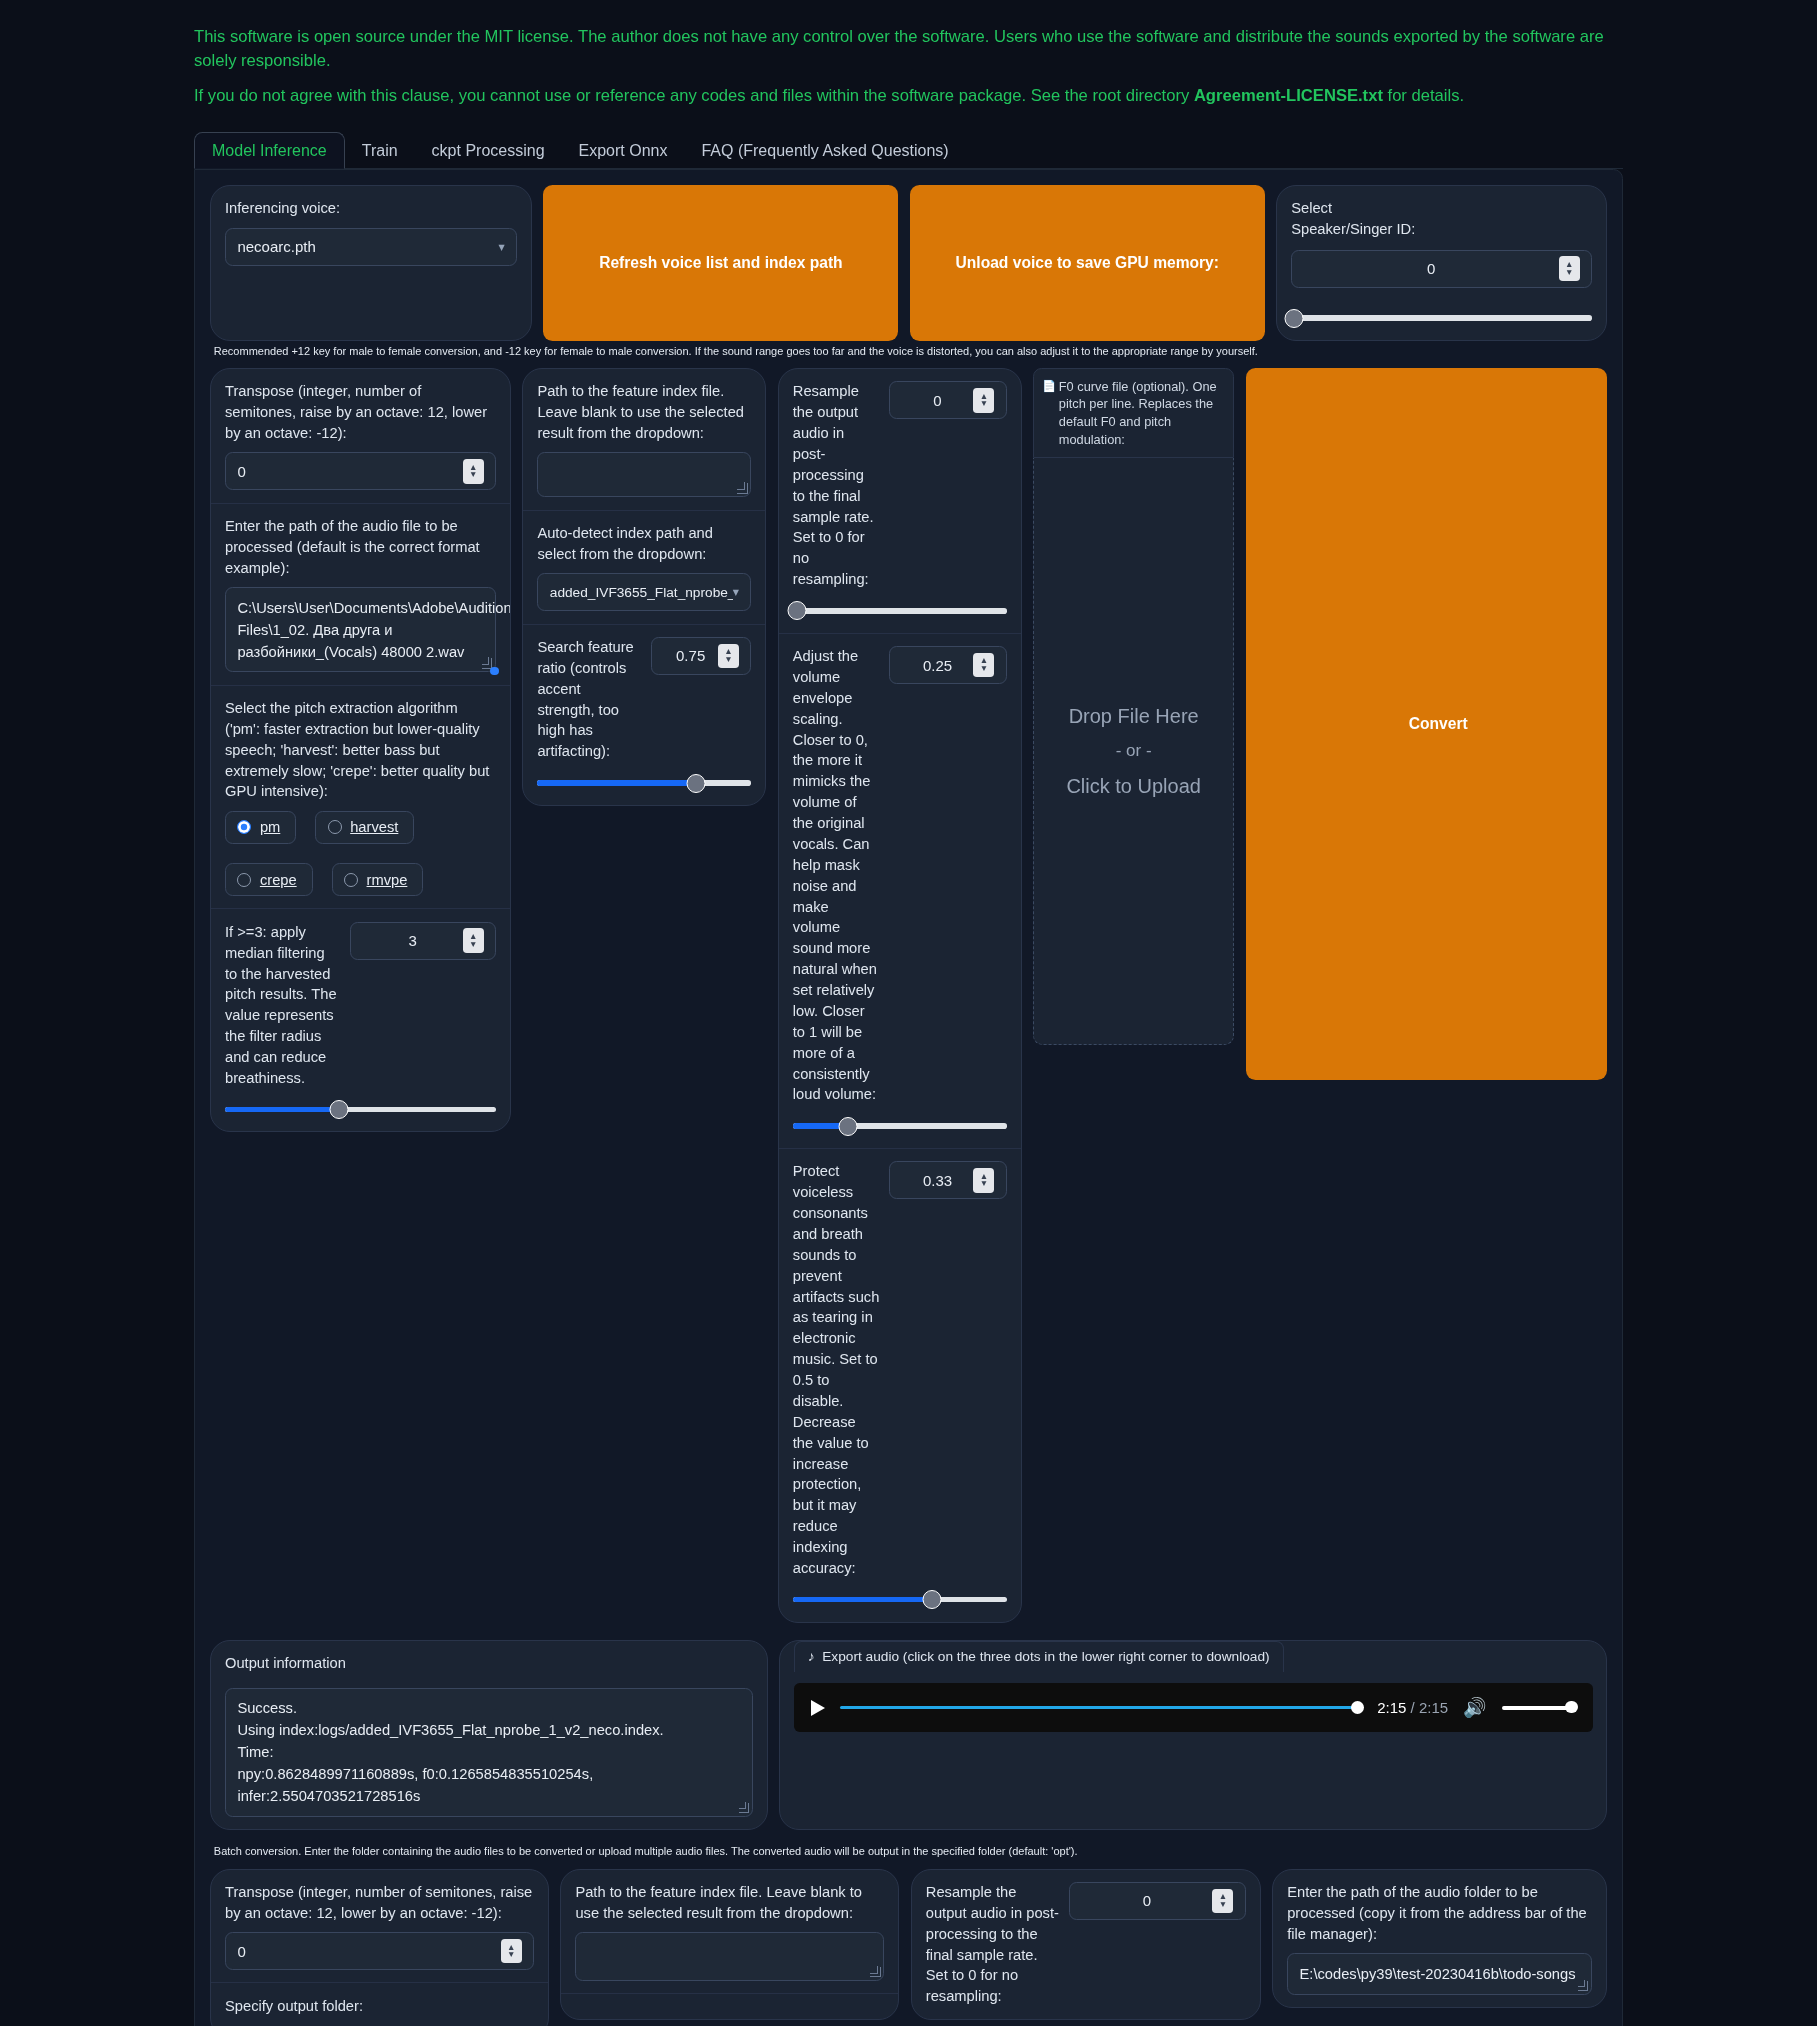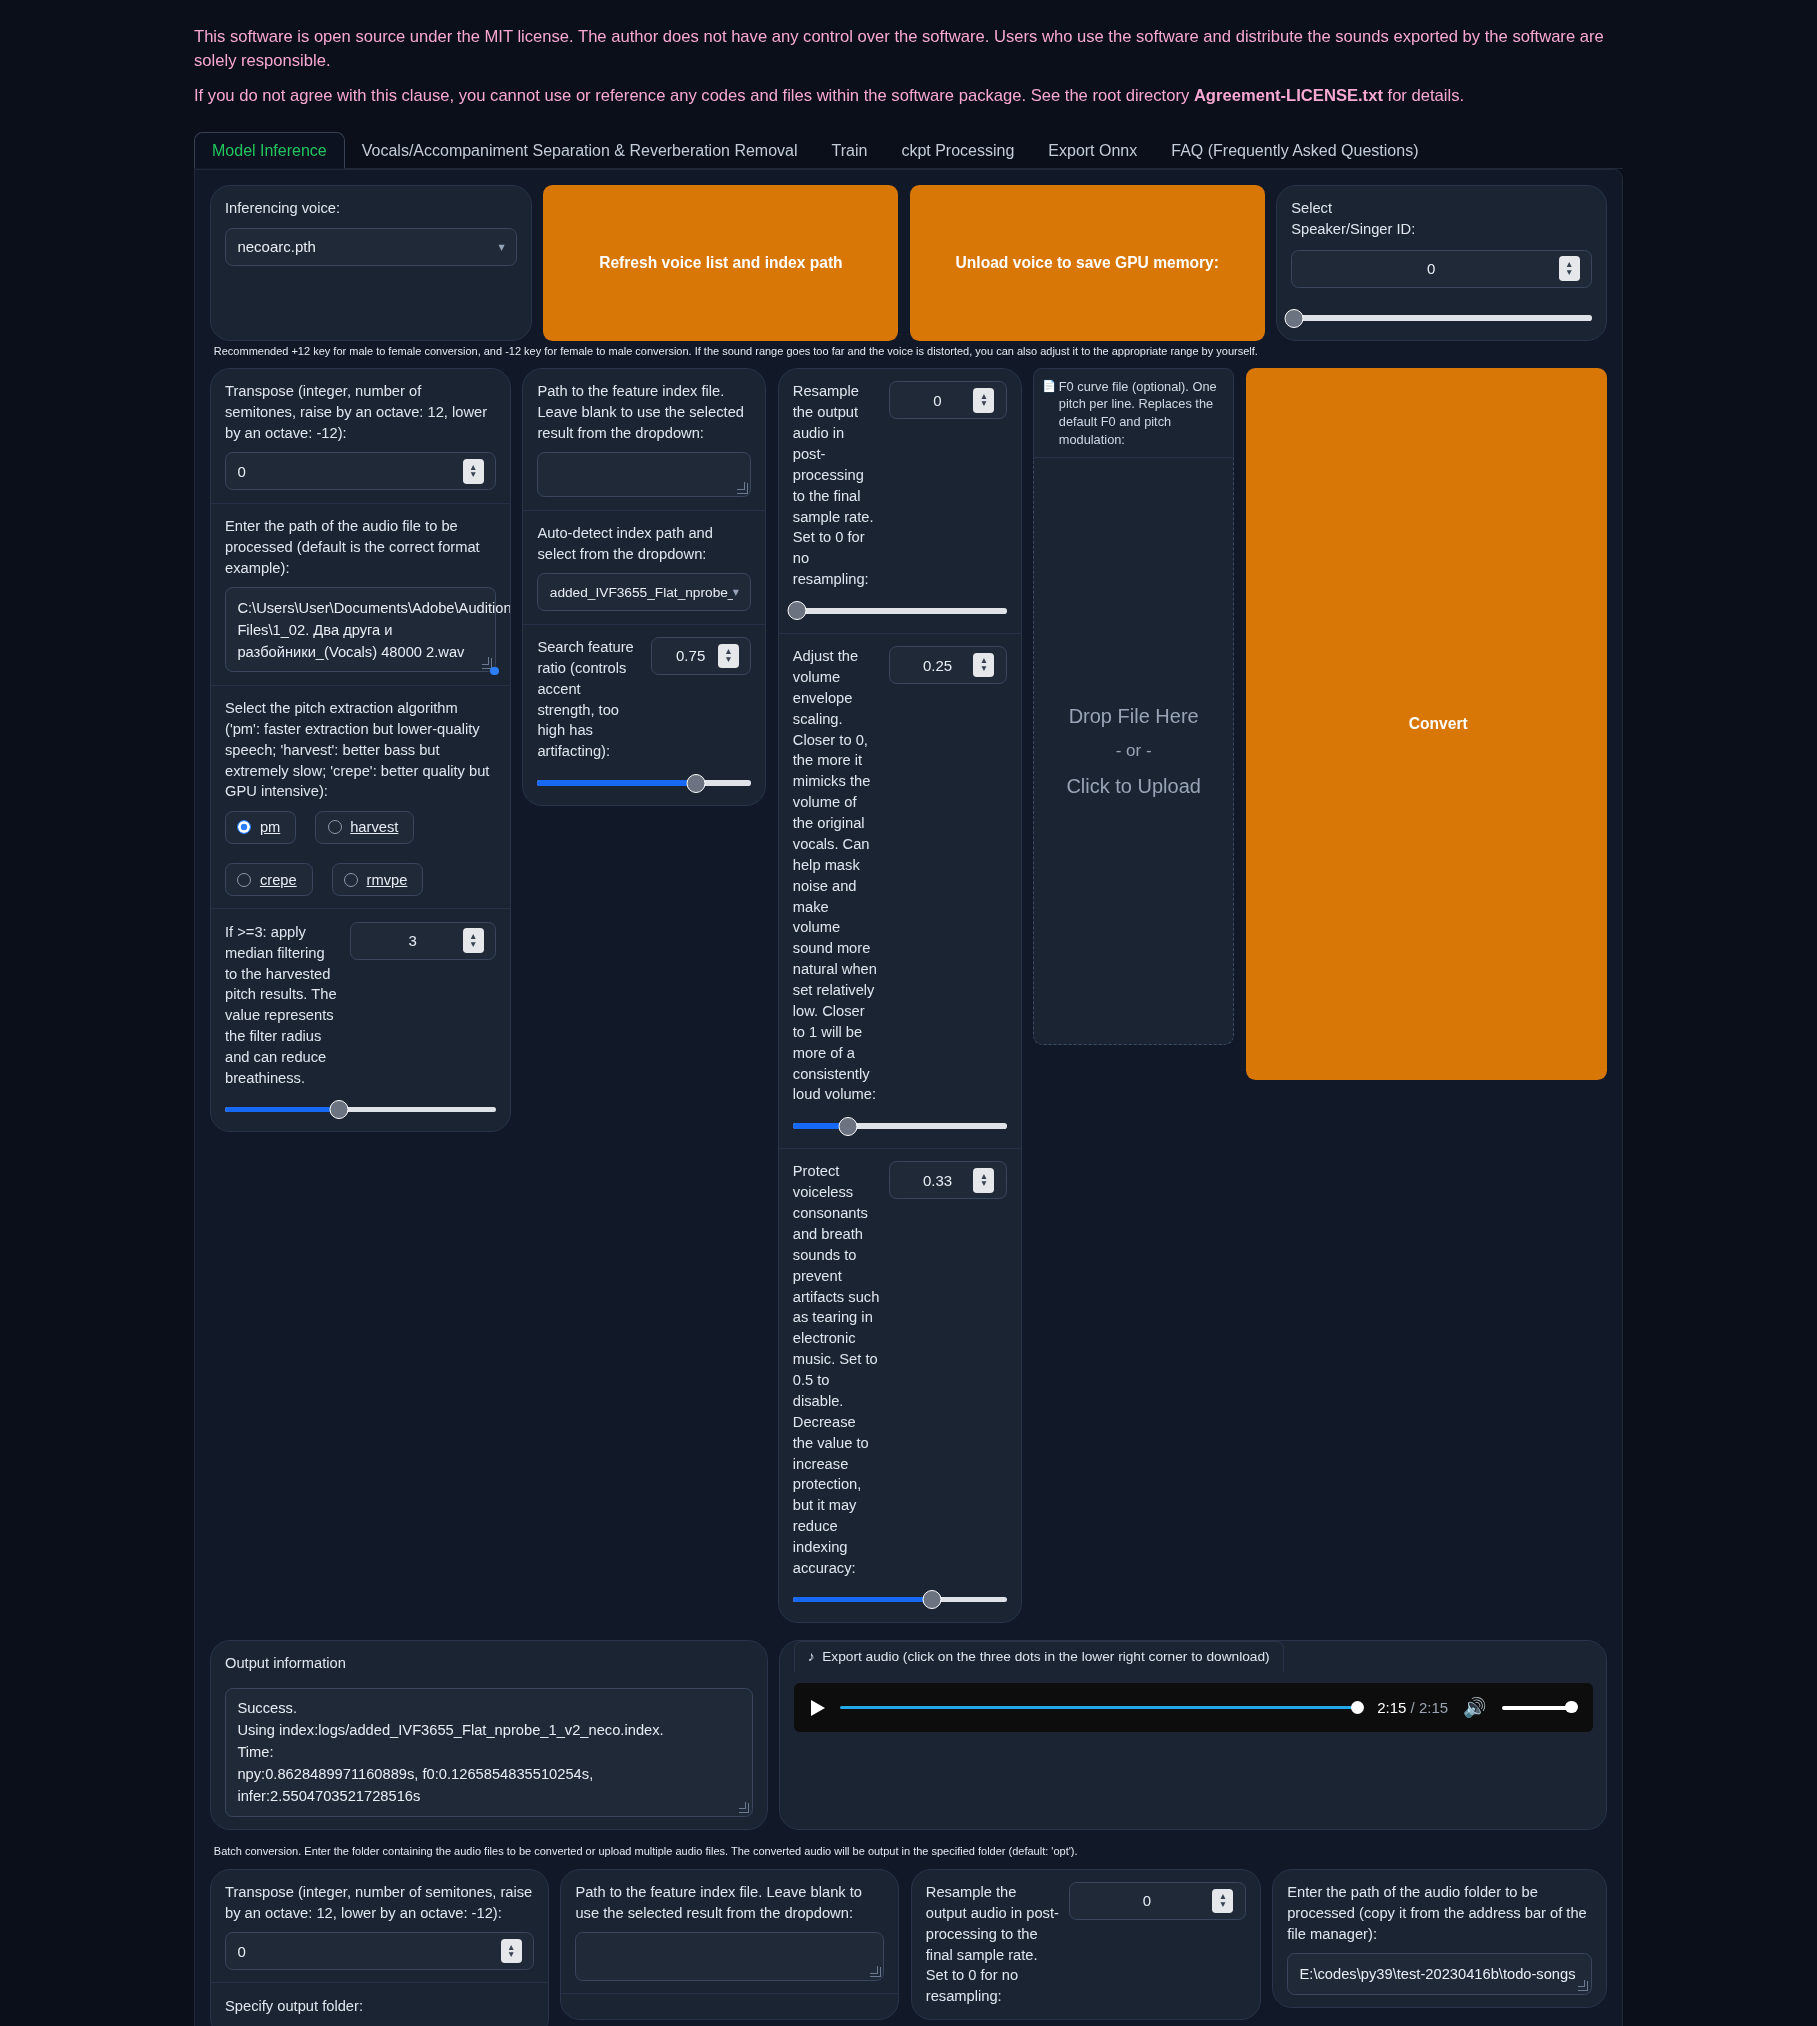--- a/index.html
+++ b/index.html
@@ -12,21 +12,21 @@
   body { width: 1817px; min-height: 2026px; position: relative; }
 
   .page { width: 1817px; padding: 0 0 9.5px 0; }
 
   
   .disclaimer { padding: 24.6px 194px 0 194px; }
   .disclaimer p {
     margin: 0 0 11.4px 0;
     font-size: 16.6px;
     line-height: 1.45;
-    color: #f9a8d4;
+    color: #22c55e;
   }
   .disclaimer b { font-weight: bold; }
 
   
   .tabrow {
     margin: 21px 0 0 194px;
     display: flex;
     align-items: flex-end;
     border-bottom: 0.9px solid #1f2937;
     width: 1429px;
@@ -254,21 +254,20 @@
 
 <div class="page">
 
   <div class="disclaimer">
     <p>This software is open source under the MIT license. The author does not have any control over the software. Users who use the software and distribute the sounds exported by the software are solely responsible.</p>
     <p><span>If you do not agree with this clause, you cannot use or reference any codes and files within the software package. See the root directory </span><b>Agreement-LICENSE.txt</b><span> for details.</span></p>
   </div>
 
   <div class="tabrow">
     <div class="tab active">Model Inference</div>
-    <div class="tab">Vocals/Accompaniment Separation &amp; Reverberation Removal</div>
     <div class="tab">Train</div>
     <div class="tab">ckpt Processing</div>
     <div class="tab">Export Onnx</div>
     <div class="tab">FAQ (Frequently Asked Questions)</div>
   </div>
 
   <div class="shell">
 
     <div class="row">
       <div class="panel" style="width:322px;">

